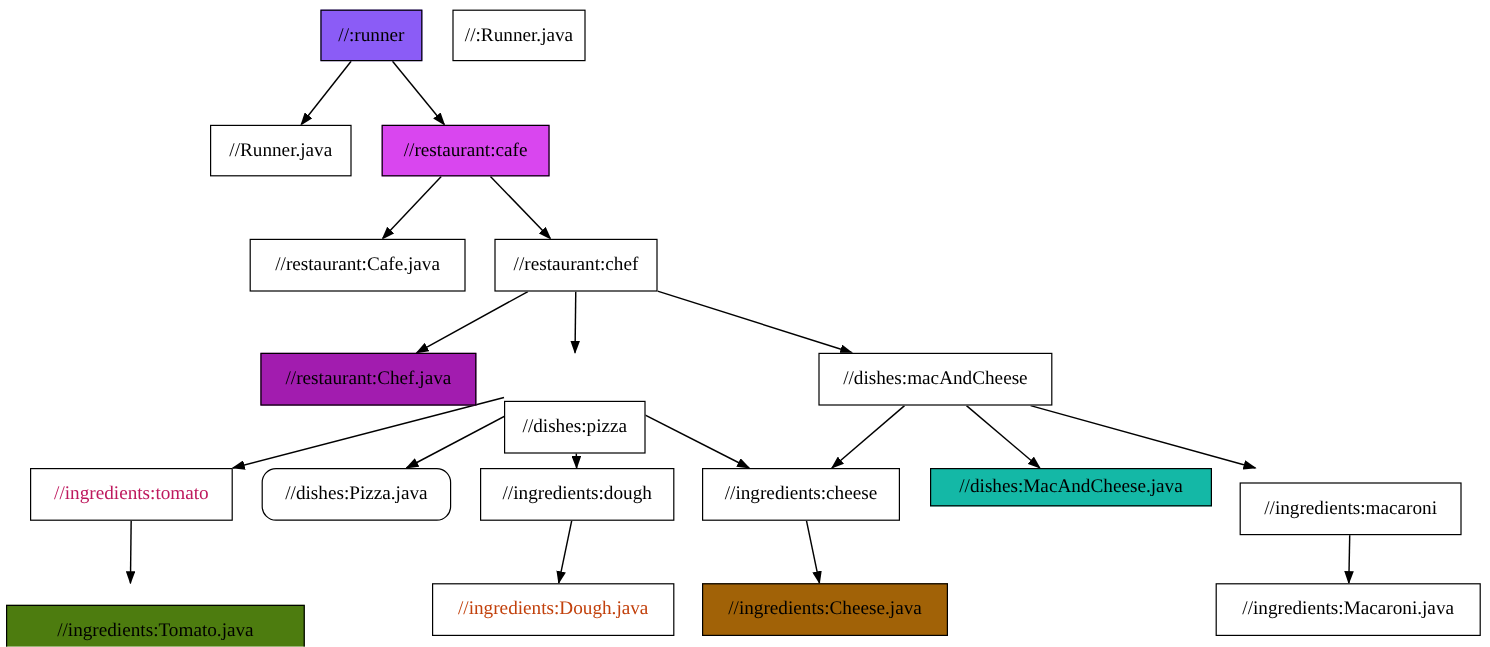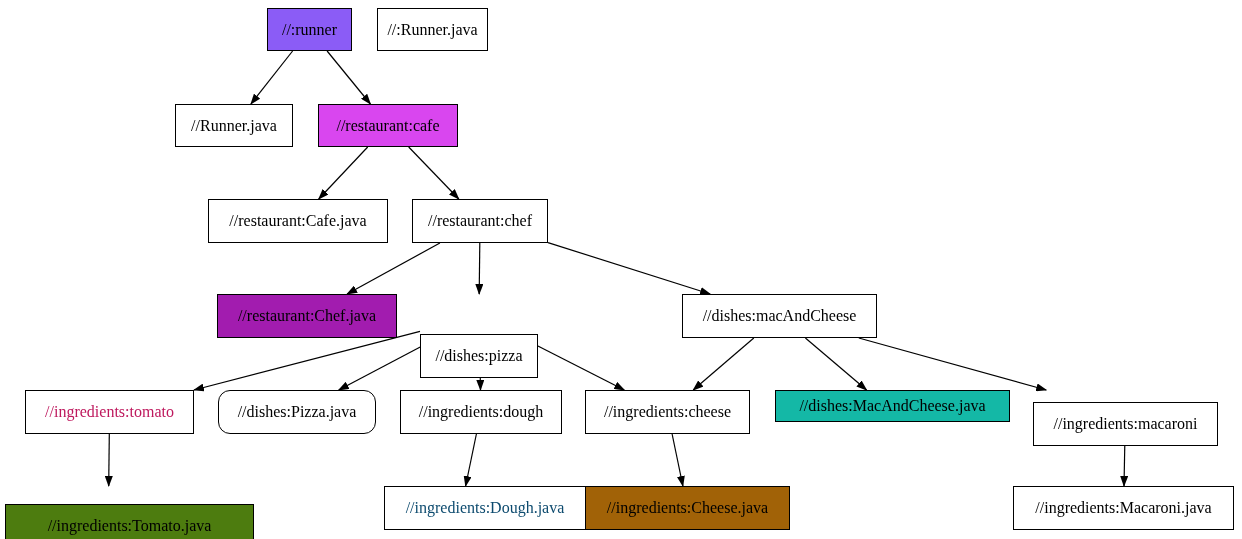--- a/index.html
+++ b/index.html
@@ -108,21 +108,21 @@
       </div>
       <div class="graph-node" style="left: 775px; top: 390px; width: 235px; height: 32px; background: #14b8a6; border-color: rgb(0, 0, 0); color: rgb(0, 0, 0); justify-content: center;">
         <span>//dishes:MacAndCheese.java</span>
       </div>
       <div class="graph-node" style="left: 1033px; top: 390px; width: 185px; height: 44px; background: rgb(255, 255, 255); border-color: rgb(0, 0, 0); color: rgb(0, 0, 0); margin-top: 12px;">
         <span>//ingredients:macaroni</span>
       </div>
       <div class="graph-node" style="left: 5px; top: 504px; width: 249px; height: 44px; background: #4d7c0f; border-color: rgb(0, 0, 0); color: rgb(0, 0, 0);">
         <span>//ingredients:Tomato.java</span>
       </div>
-      <div class="graph-node" style="left: 360px; top: 486px; width: 202px; height: 44px; background: rgb(255, 255, 255); border-color: rgb(0, 0, 0); color: #0c4a6e; margin-left: 24px;">
+      <div class="graph-node" style="left: 360px; top: 486px; width: 202px; height: 44px; background: rgb(255, 255, 255); border-color: rgb(0, 0, 0); color: #c2410c;">
         <span>//ingredients:Dough.java</span>
       </div>
       <div class="graph-node" style="left: 585px; top: 486px; width: 205px; height: 44px; background: #a16207; border-color: rgb(0, 0, 0); color: rgb(0, 0, 0);">
         <span>//ingredients:Cheese.java</span>
       </div>
       <div class="graph-node" style="left: 1013px; top: 486px; width: 221px; height: 44px; background: rgb(255, 255, 255); border-color: rgb(0, 0, 0); color: rgb(0, 0, 0); font-family: Liberation Serif, serif;">
         <span>//ingredients:Macaroni.java</span>
       </div>
     </div>
 </div>

